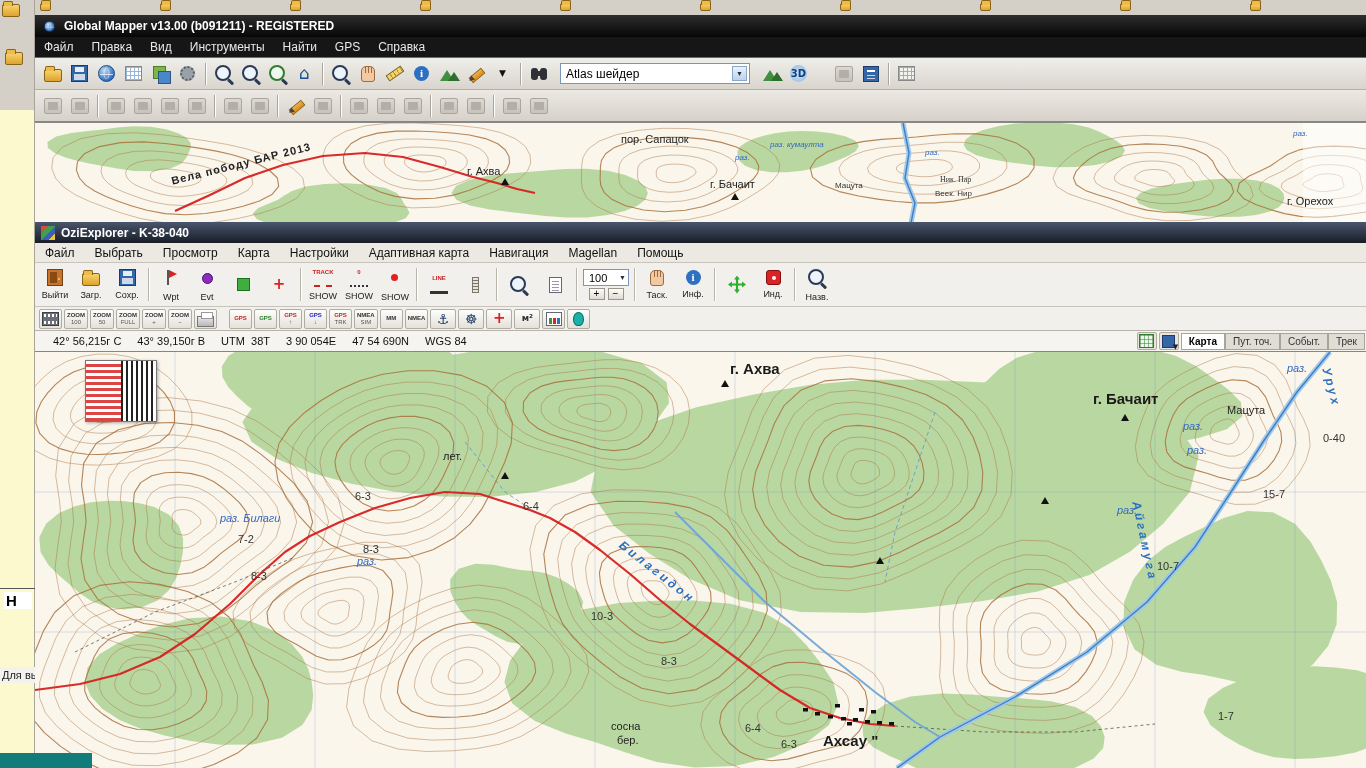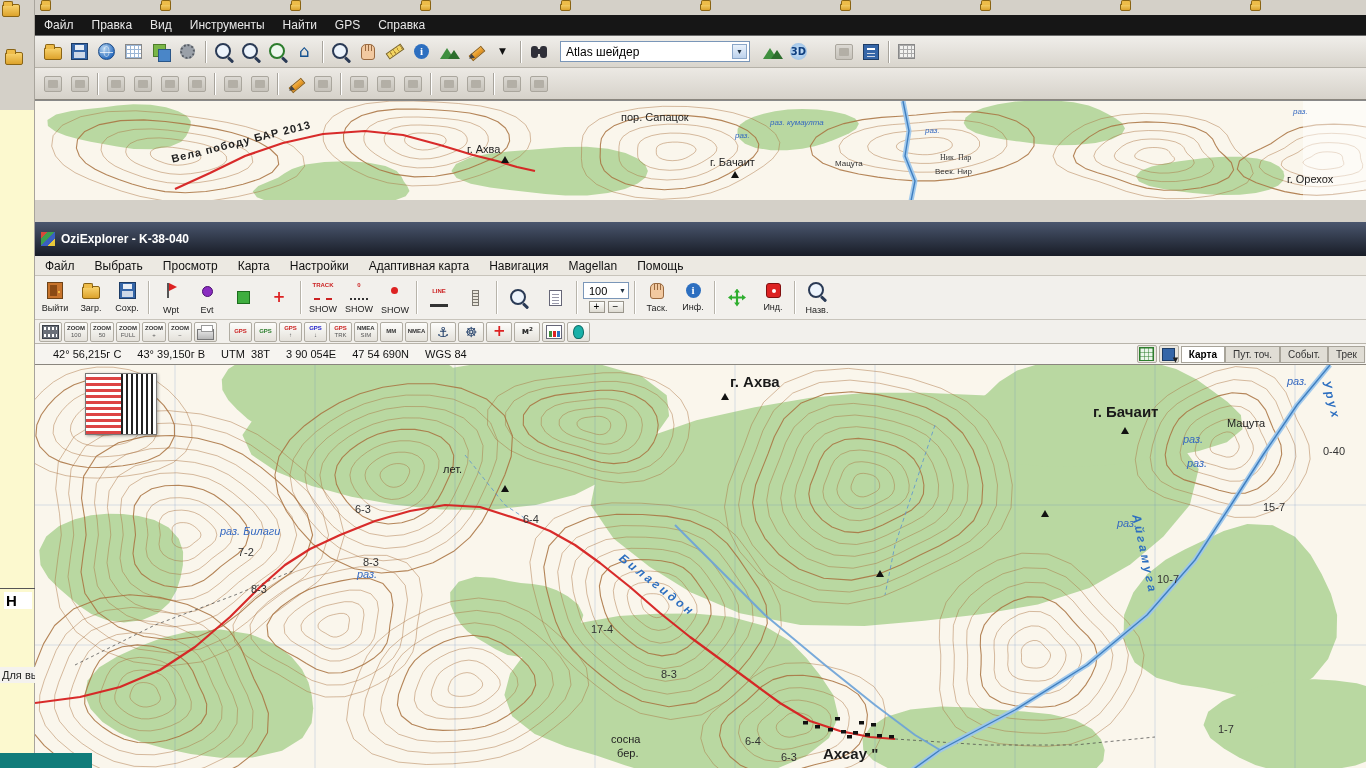--- a/index.html
+++ b/index.html
@@ -101,21 +101,21 @@
 .tb{width:27px;height:26px;display:flex;align-items:center;justify-content:center;border:1px solid transparent;border-radius:2px}
 .tsep{width:1px;height:22px;background:#a8a49c;margin:0 4px;box-shadow:1px 0 #fff}
 .tgap{width:18px}
 .combo{width:190px;height:21px;background:#fff;border:1px solid #7a96b8;display:flex;align-items:center;justify-content:space-between;font-size:12px;padding:0 2px 0 5px;margin:0 8px}
 .combo .carr{width:15px;height:15px;background:linear-gradient(#eaf2fc,#bcd2ec);border:1px solid #8aa6c8;font-size:7px;display:flex;align-items:center;justify-content:center;color:#234}
 #gm-map{position:relative;height:100px;overflow:hidden;background:#faf6ec;border-top:1px solid #888}
 #gm-map svg,#ozi-map svg{position:absolute;left:0;top:0}
 
 
 #ozi-win{position:absolute;left:35px;top:222px;width:1331px;height:546px;background:#ece9e2}
-#ozi-title{height:34px;background:linear-gradient(#4a566e,#181c26);color:#fff;display:flex;align-items:center;gap:6px;padding:0 6px;font-size:12px;font-weight:bold}
+#ozi-title{height:21px;background:linear-gradient(#4a566e,#181c26);color:#fff;display:flex;align-items:center;gap:6px;padding:0 6px;font-size:12px;font-weight:bold}
 #ozi-menu{height:20px;background:#ece9e2;color:#111;display:flex;align-items:center;font-size:12px;border-bottom:1px solid #c8c4bb}
 #ozi-menu .menu-item{padding:2px 10px;cursor:default}
 #ozi-tb1{height:44px;background:#f2f0ec;display:flex;align-items:stretch;padding:1px 2px;border-bottom:1px solid #c8c4bb}
 .otb{width:36px;display:flex;flex-direction:column;align-items:center;justify-content:center;border:1px solid transparent;border-radius:2px}
 .olbl{font-size:9px;color:#222;margin-top:4px;white-space:nowrap}
 .otop{font-size:6px;color:#c22;font-weight:bold;line-height:7px}
 .osep{width:2px;border-left:1px solid #b8b4aa;border-right:1px solid #fff;margin:4px 3px}
 .zbox{width:50px;display:flex;flex-direction:column;align-items:center;justify-content:center}
 .zval{width:46px;height:17px;border:1px solid #7a96b8;background:#fff;font-size:11px;display:flex;align-items:center;justify-content:space-between;padding:0 2px 0 5px}
 .zval .zarr{font-size:7px;color:#234}
@@ -167,20 +167,24 @@
   <div id="left">
     <div class="yellow"></div>
     <span class="ic ic-folder" style="position:absolute;left:2px;top:0"></span>
     <span class="ic ic-folder" style="position:absolute;left:5px;top:48px"></span>
     <div id="left-line"></div>
     <div id="left-n">Н</div>
     <div id="left-b">Для вы</div>
   </div>
 
   <div id="gm-win">
+    <div id="gm-title">
+      <span class="ic ic-globe s12"></span>
+      <span>Global Mapper v13.00 (b091211) - REGISTERED</span>
+    </div>
     <div id="gm-menu">
         <div class="menu-item">Файл</div>
         <div class="menu-item">Правка</div>
         <div class="menu-item">Вид</div>
         <div class="menu-item">Инструменты</div>
         <div class="menu-item">Найти</div>
         <div class="menu-item">GPS</div>
         <div class="menu-item">Справка</div>
       </div>
     <div id="gm-tb1">
@@ -740,21 +744,21 @@
           <span class="lab-blue" style="left: 1082px; top: 152px;">раз.</span>
           <span class="lab-num" style="left: 1122px; top: 208px;">10-7</span>
           <span class="lab-med" style="left: 408px; top: 98px;">лет.</span>
           <span class="lab-num" style="left: 320px; top: 138px;">6-3</span>
           <span class="lab-num" style="left: 488px; top: 148px;">6-4</span>
           <span class="lab-blue" style="left: 185px; top: 160px;">раз. Билаги</span>
           <span class="lab-num" style="left: 203px; top: 181px;">7-2</span>
           <span class="lab-num" style="left: 328px; top: 191px;">8-3</span>
           <span class="lab-blue" style="left: 322px; top: 203px;">раз.</span>
           <span class="lab-num" style="left: 216px; top: 218px;">8-3</span>
-          <span class="lab-num" style="left: 556px; top: 258px;">17-4</span>
+          <span class="lab-num" style="left: 556px; top: 258px;">10-3</span>
           <span class="lab-num" style="left: 626px; top: 303px;">8-3</span>
           <span class="lab-num" style="left: 710px; top: 370px;">6-4</span>
           <span class="lab-num" style="left: 746px; top: 386px;">6-3</span>
           <span class="lab-big" style="left: 788px; top: 380px;">Ахсау "</span>
           <span class="lab-med" style="left: 576px; top: 368px;">сосна</span>
           <span class="lab-med" style="left: 582px; top: 382px;">бер.</span>
           <span class="lab-num" style="left: 1183px; top: 358px; text-align: center;">1-7</span>
           <span class="lab-river" style="left: 590px; top: 186px; transform: rotate(38deg); transform-origin: 0px 0px;">Билагидон</span>
           <span class="lab-river" style="left: 1108px; top: 148px; transform: rotate(78deg); transform-origin: 0px 0px;">Айгамуга</span>
           <span class="lab-river" style="left: 1298px; top: 14px; transform: rotate(75deg); transform-origin: 0px 0px;">Урух</span>

